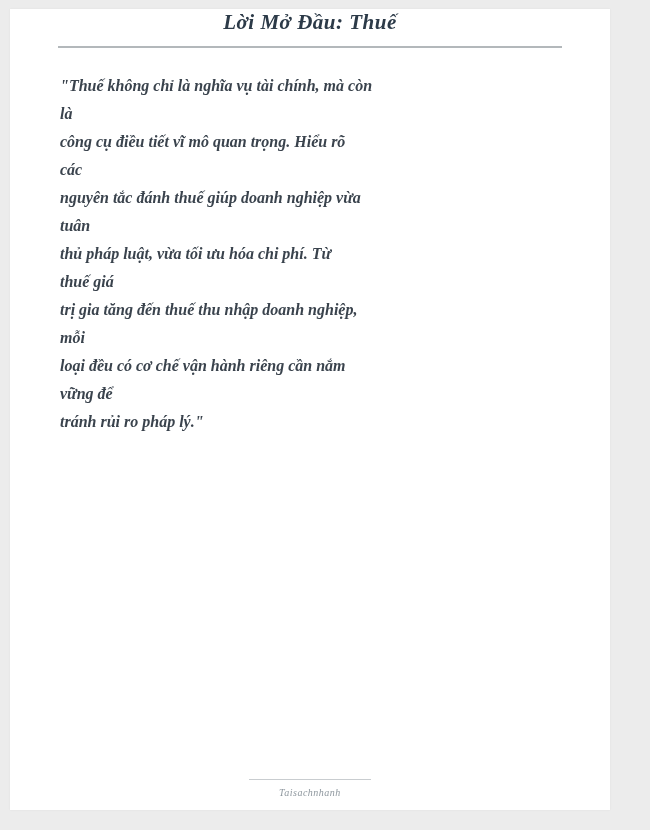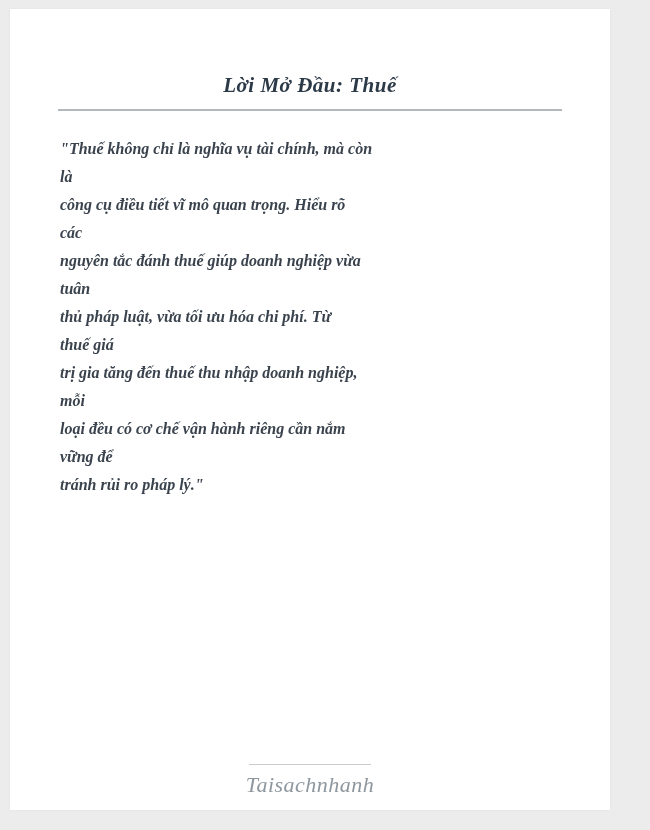--- a/index.html
+++ b/index.html
@@ -18,21 +18,20 @@
     position: absolute;
     left: 10px;
     top: 9px;
     width: 600px;
     height: 801px;
     background: #ffffff;
     box-shadow: 0 0 2px rgba(0,0,0,0.06);
   }
   .page-title {
     margin: 0;
-    padding-top: 63px;
     text-align: center;
     font-style: italic;
     font-weight: bold;
     font-size: 21px;
     line-height: 26px;
     letter-spacing: 0.5px;
     color: #2c3a48;
   }
   .title-divider {
     border: none;
@@ -59,21 +58,21 @@
     text-align: center;
   }
   .footer-divider {
     border: none;
     border-top: 1px solid #c9cdd0;
     width: 122px;
     margin: 0 auto 7px auto;
   }
   .footer-brand {
     font-style: italic;
-    font-size: 22px;
+    font-size: 10px;
     letter-spacing: 0.5px;
     color: #8e979e;
   }
 </style>
 </head>
 <body>
 
 <div class="page">
   <h1 class="page-title">Lời Mở Đầu: Thuế</h1>
 

